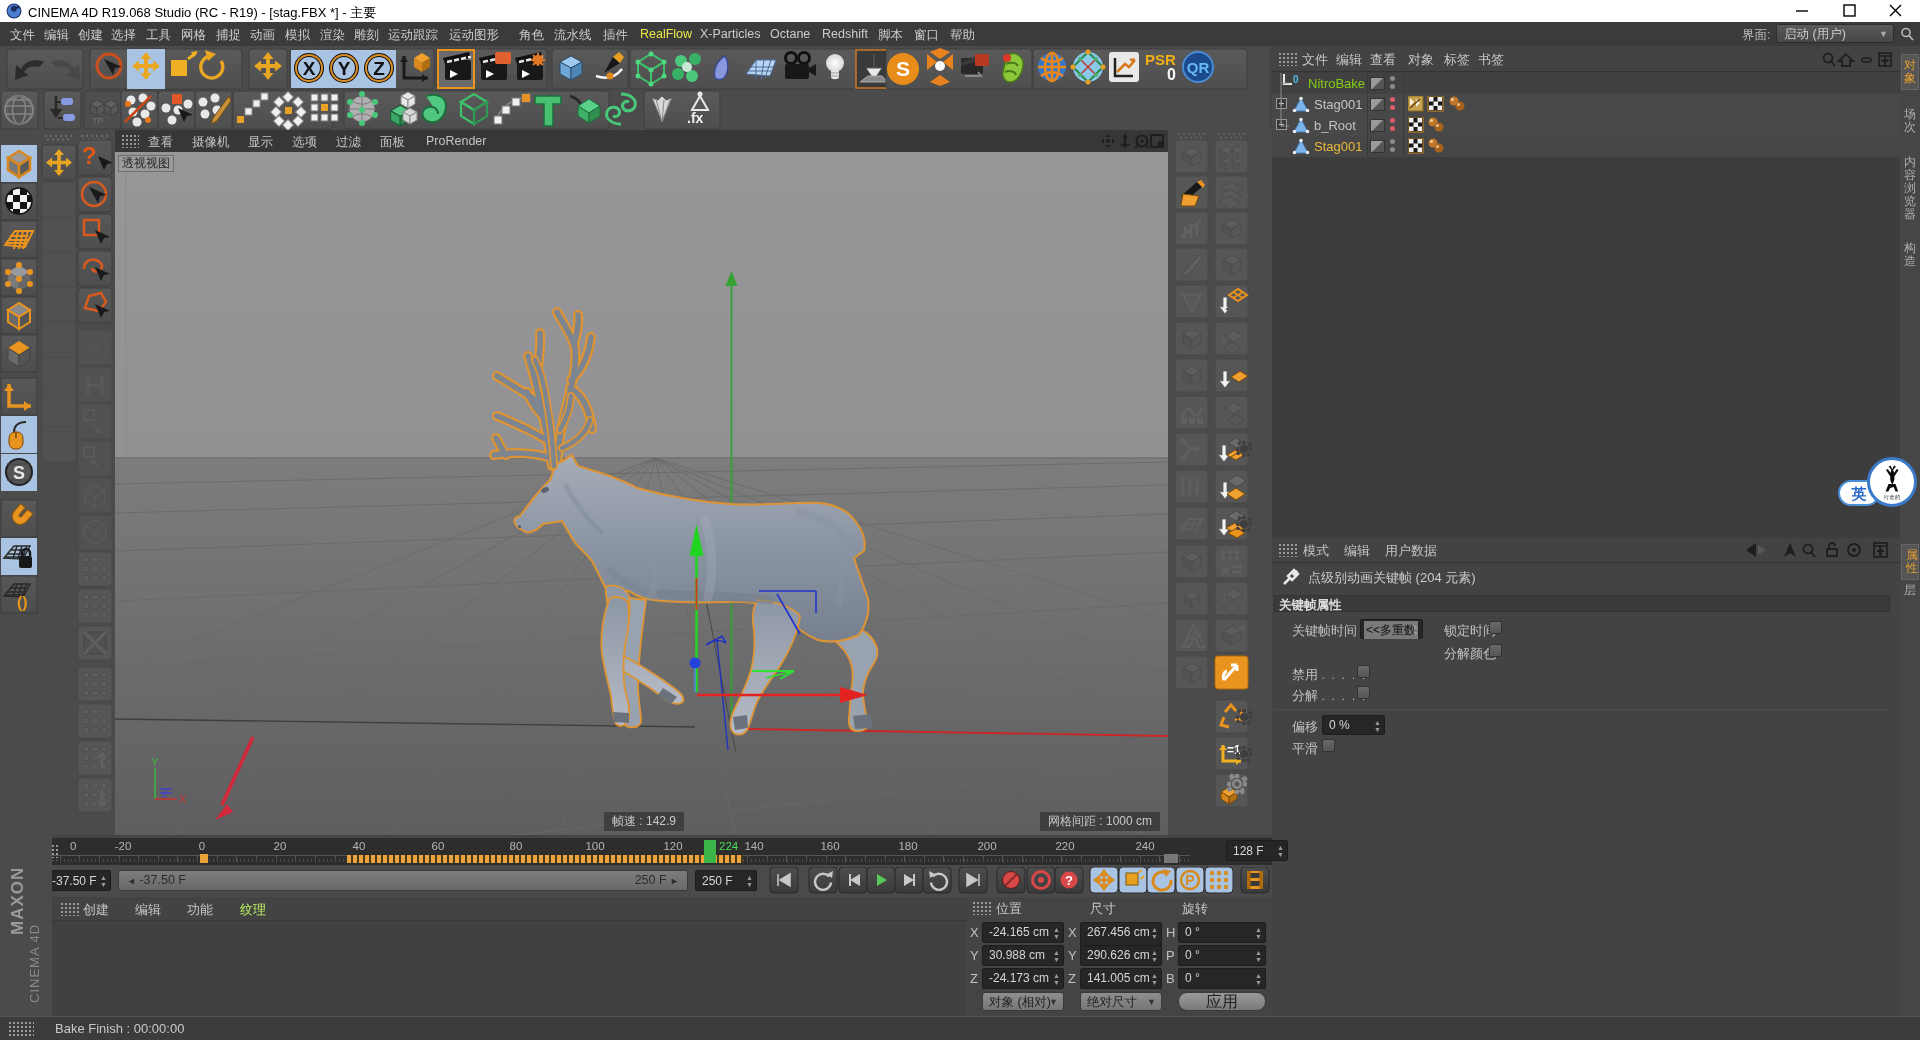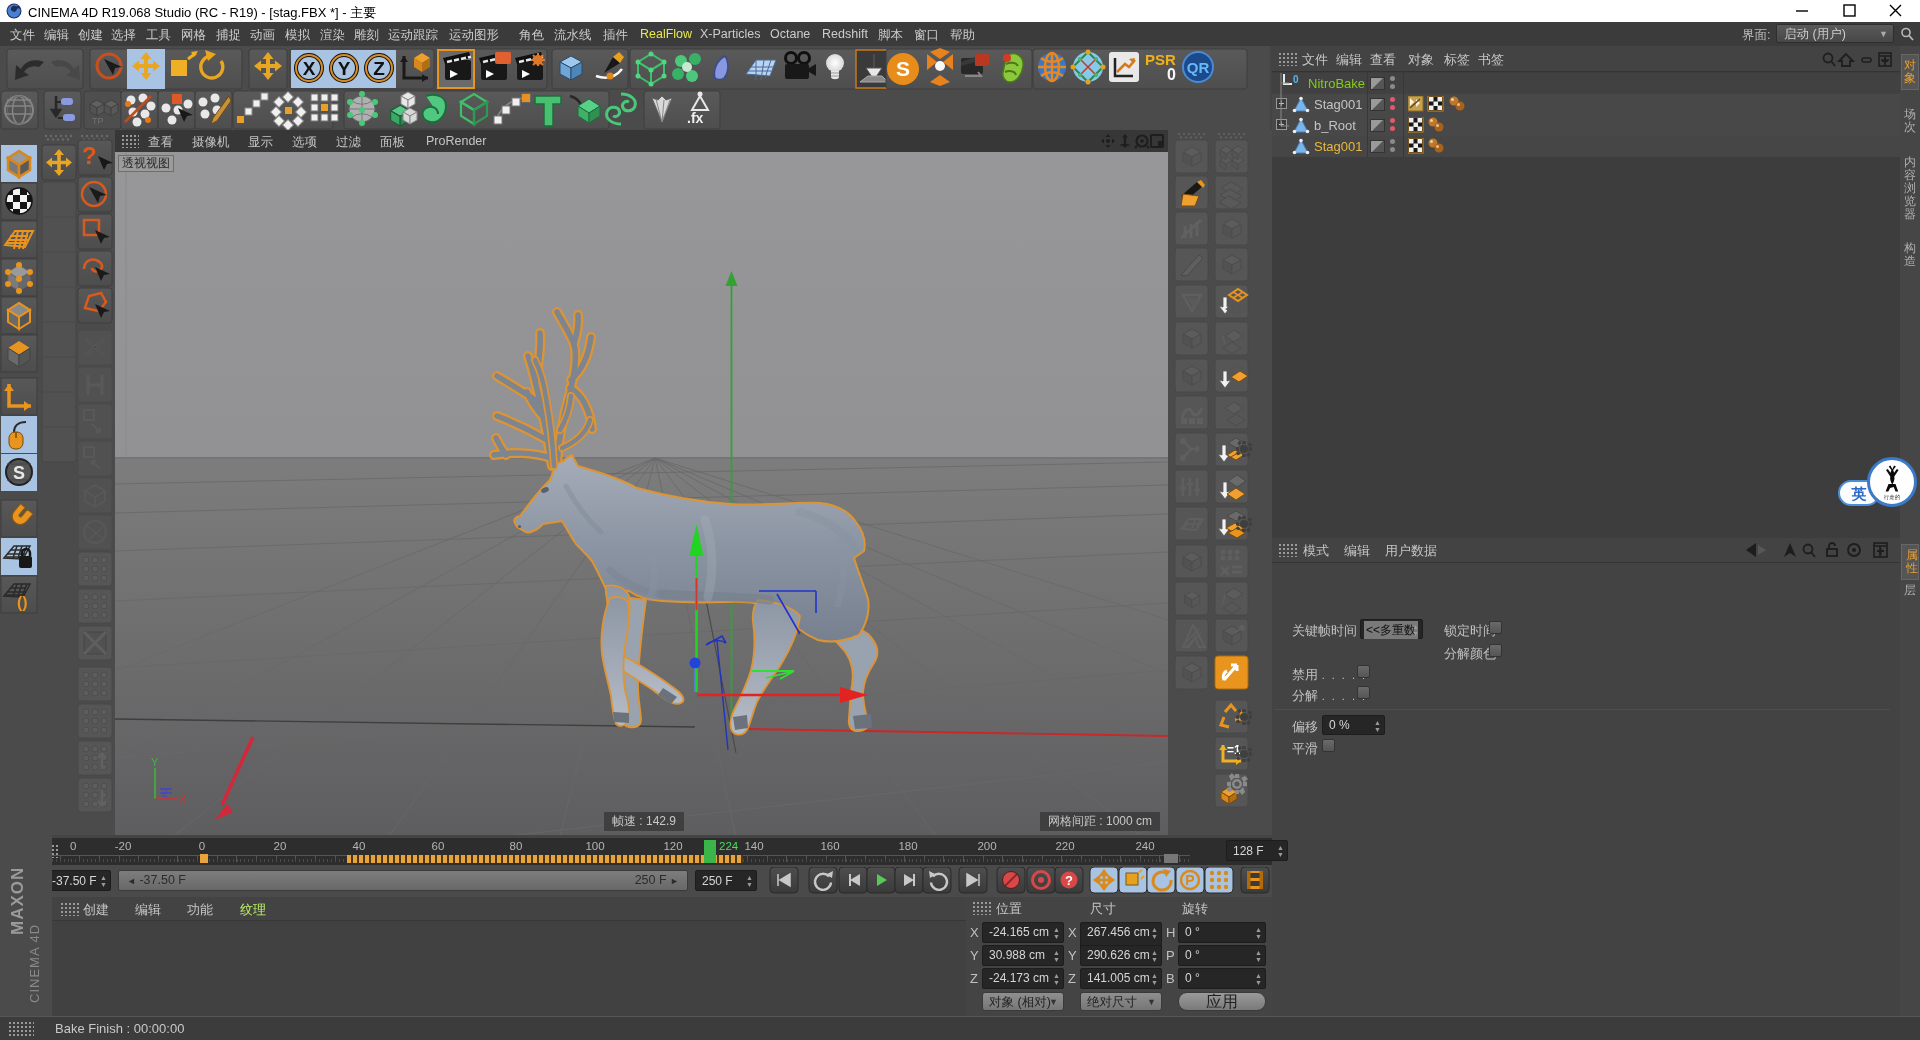--- a/index.html
+++ b/index.html
@@ -1312,20 +1312,30 @@
           <path d="M85 8V5a3 3 0 0 1 6 0"></path>
         </g>
    <circle cx="110" cy="9" r="6" fill="none" stroke="#1d1d1d" stroke-width="1.8"></circle>
         <circle cx="110" cy="9" r="2" fill="#1d1d1d"></circle>
    <g stroke="#1d1d1d" stroke-width="1.6" fill="none">
           <rect x="130" y="2" width="13" height="14"></rect>
           <path d="M130 5h13M136 5v11"></path>
           <path d="M133 10h7M136.5 7v7" stroke-width="2"></path>
         </g>
   </svg>
+ </div>
+ <div class="abs" style="left:0;top:25px;width:628px;height:27px;background:#434343">
+  <svg class="abs" style="left:10px;top:5px" width="18" height="18" viewBox="0 0 18 18">
+        <path d="M2 16l6-6M8 10l-2-2 6-6 4 4-6 6z" stroke="#e8e8e8" stroke-width="2.5" fill="none"></path>
+        <circle cx="13" cy="5" r="3" fill="#e8e8e8"></circle>
+      </svg>
+  <span class="abs cjk" style="left:36px;top:6px;color:#cccccc;font-size:13px">点级别动画关键帧 (204 元素)</span>
+ </div>
+ <div class="abs" style="left:2px;top:57px;width:616px;height:17px;background:#3a3a3a;border:1px solid #333">
+  <span class="abs cjk" style="left:4px;top:1px;color:#dddddd;font-size:12.5px;font-weight:bold">关键帧属性</span>
  </div>
  <div class="abs cjk" style="left:20px;top:84px;color:#c0c0c0;font-size:13px">关键帧时间</div>
  <div class="fld" style="left:88px;top:81px;width:63px;height:20px;padding:0">
       <span style="position:absolute;left:3px;top:1px;background:#7a7a7a;color:#111;font-size:12px;padding:0 2px">&lt;&lt;多重数</span>
       <span class="spin" style="top:3px">▲<br>▼</span>
     </div>
  <div class="abs cjk" style="left:172px;top:84px;color:#c0c0c0;font-size:13px">锁定时间</div>
  <div class="abs" style="left:217px;top:83px;width:13px;height:13px;background:linear-gradient(#6a6a6a,#555);border:1px solid #333;border-radius:2px"></div>
  <div class="abs cjk" style="left:172px;top:107px;color:#c0c0c0;font-size:13px">分解颜色</div>
  <div class="abs" style="left:217px;top:106px;width:13px;height:13px;background:linear-gradient(#6a6a6a,#555);border:1px solid #333;border-radius:2px"></div>

